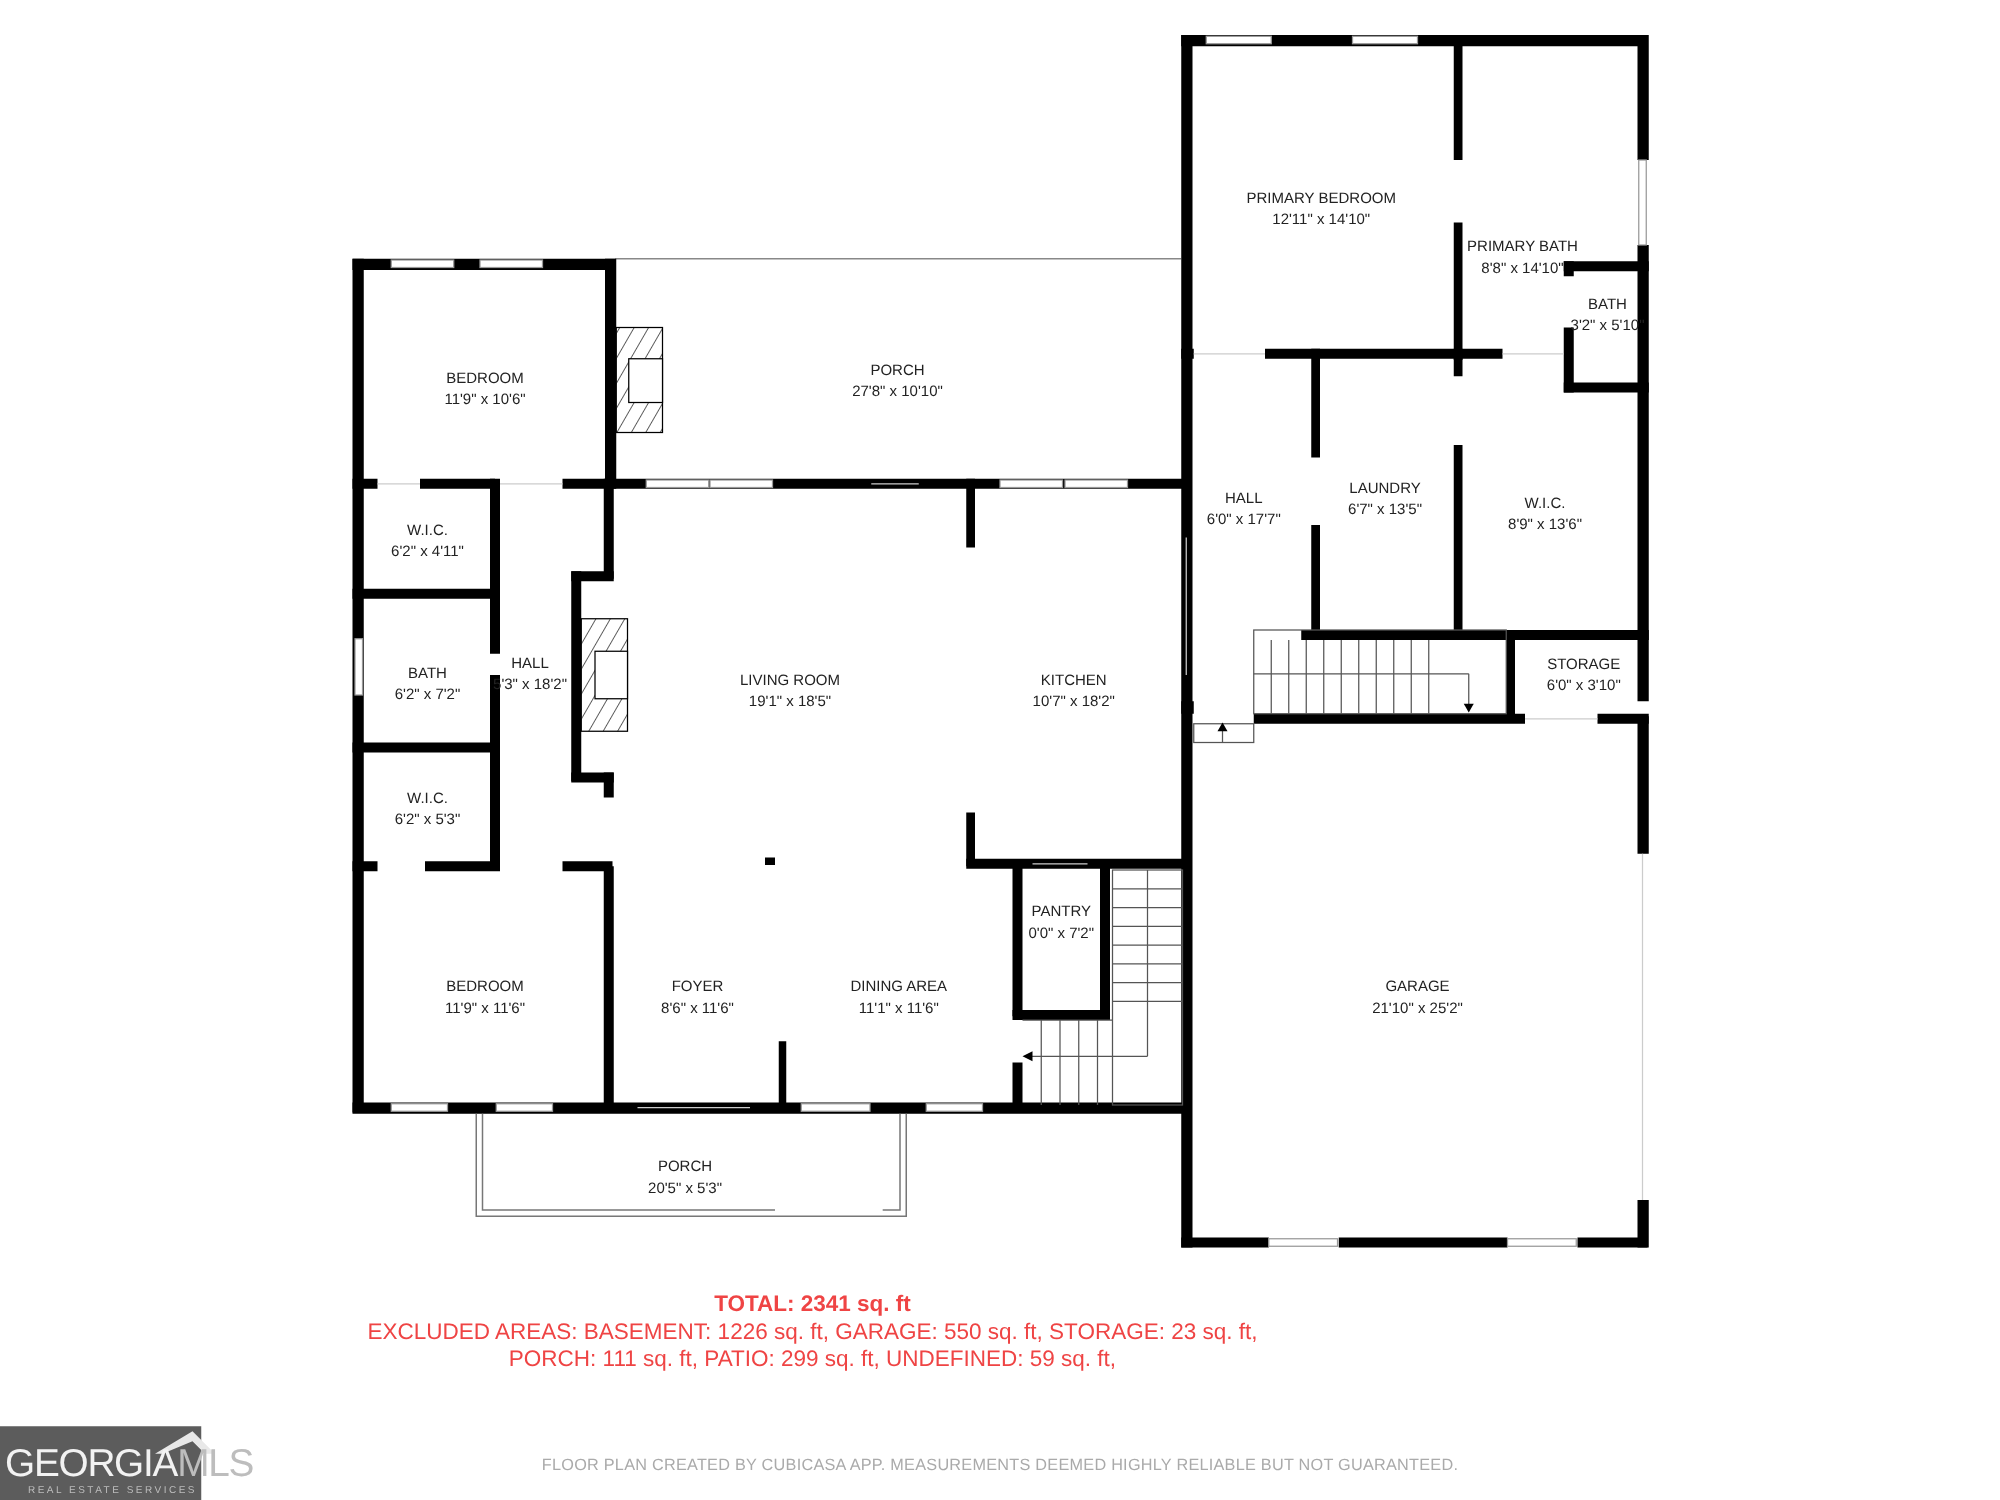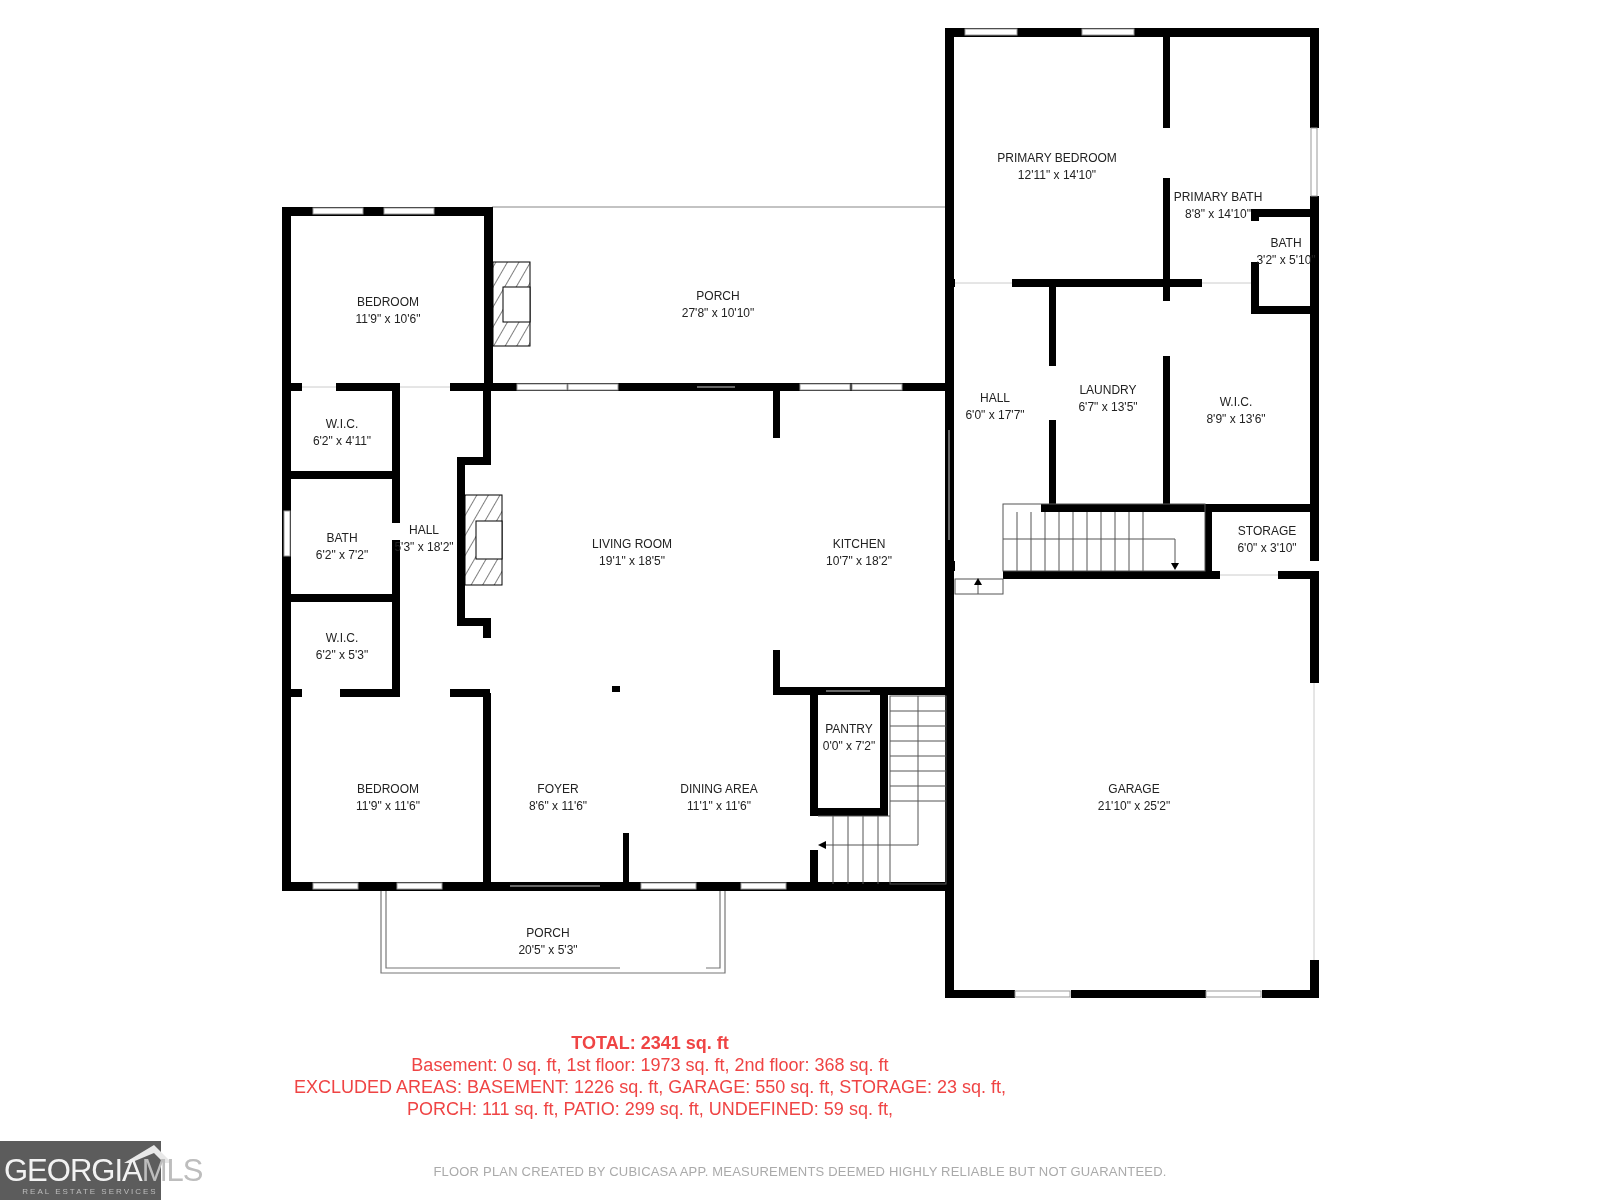--- a/index.html
+++ b/index.html
@@ -271,21 +271,20 @@
     <span class="nm">GARAGE</span>
     <span class="dim">21'10" x 25'2"</span>
   </div>
 <div class="room-label" style="left:548px;top:925px;">
     <span class="nm">PORCH</span>
     <span class="dim">20'5" x 5'3"</span>
   </div>
 
 <div id="summary">
   <div class="total">TOTAL: 2341 sq. ft</div>
-  <div class="line">Basement: 0 sq. ft, 1st floor: 1973 sq. ft, 2nd floor: 368 sq. ft</div>
   <div class="line">EXCLUDED AREAS: BASEMENT: 1226 sq. ft, GARAGE: 550 sq. ft, STORAGE: 23 sq. ft,</div>
   <div class="line">PORCH: 111 sq. ft, PATIO: 299 sq. ft, UNDEFINED: 59 sq. ft,</div>
 </div>
 
 <div id="disclaimer">FLOOR PLAN CREATED BY CUBICASA APP. MEASUREMENTS DEEMED HIGHLY RELIABLE BUT NOT GUARANTEED.</div>
 
 <div id="logo">
   <svg width="56" height="22" viewBox="0 0 56 22">
     <polygon points="4,20 34,2 52,20 44,20 34,10 10,20" fill="#e8e8e8"></polygon>
   </svg>

